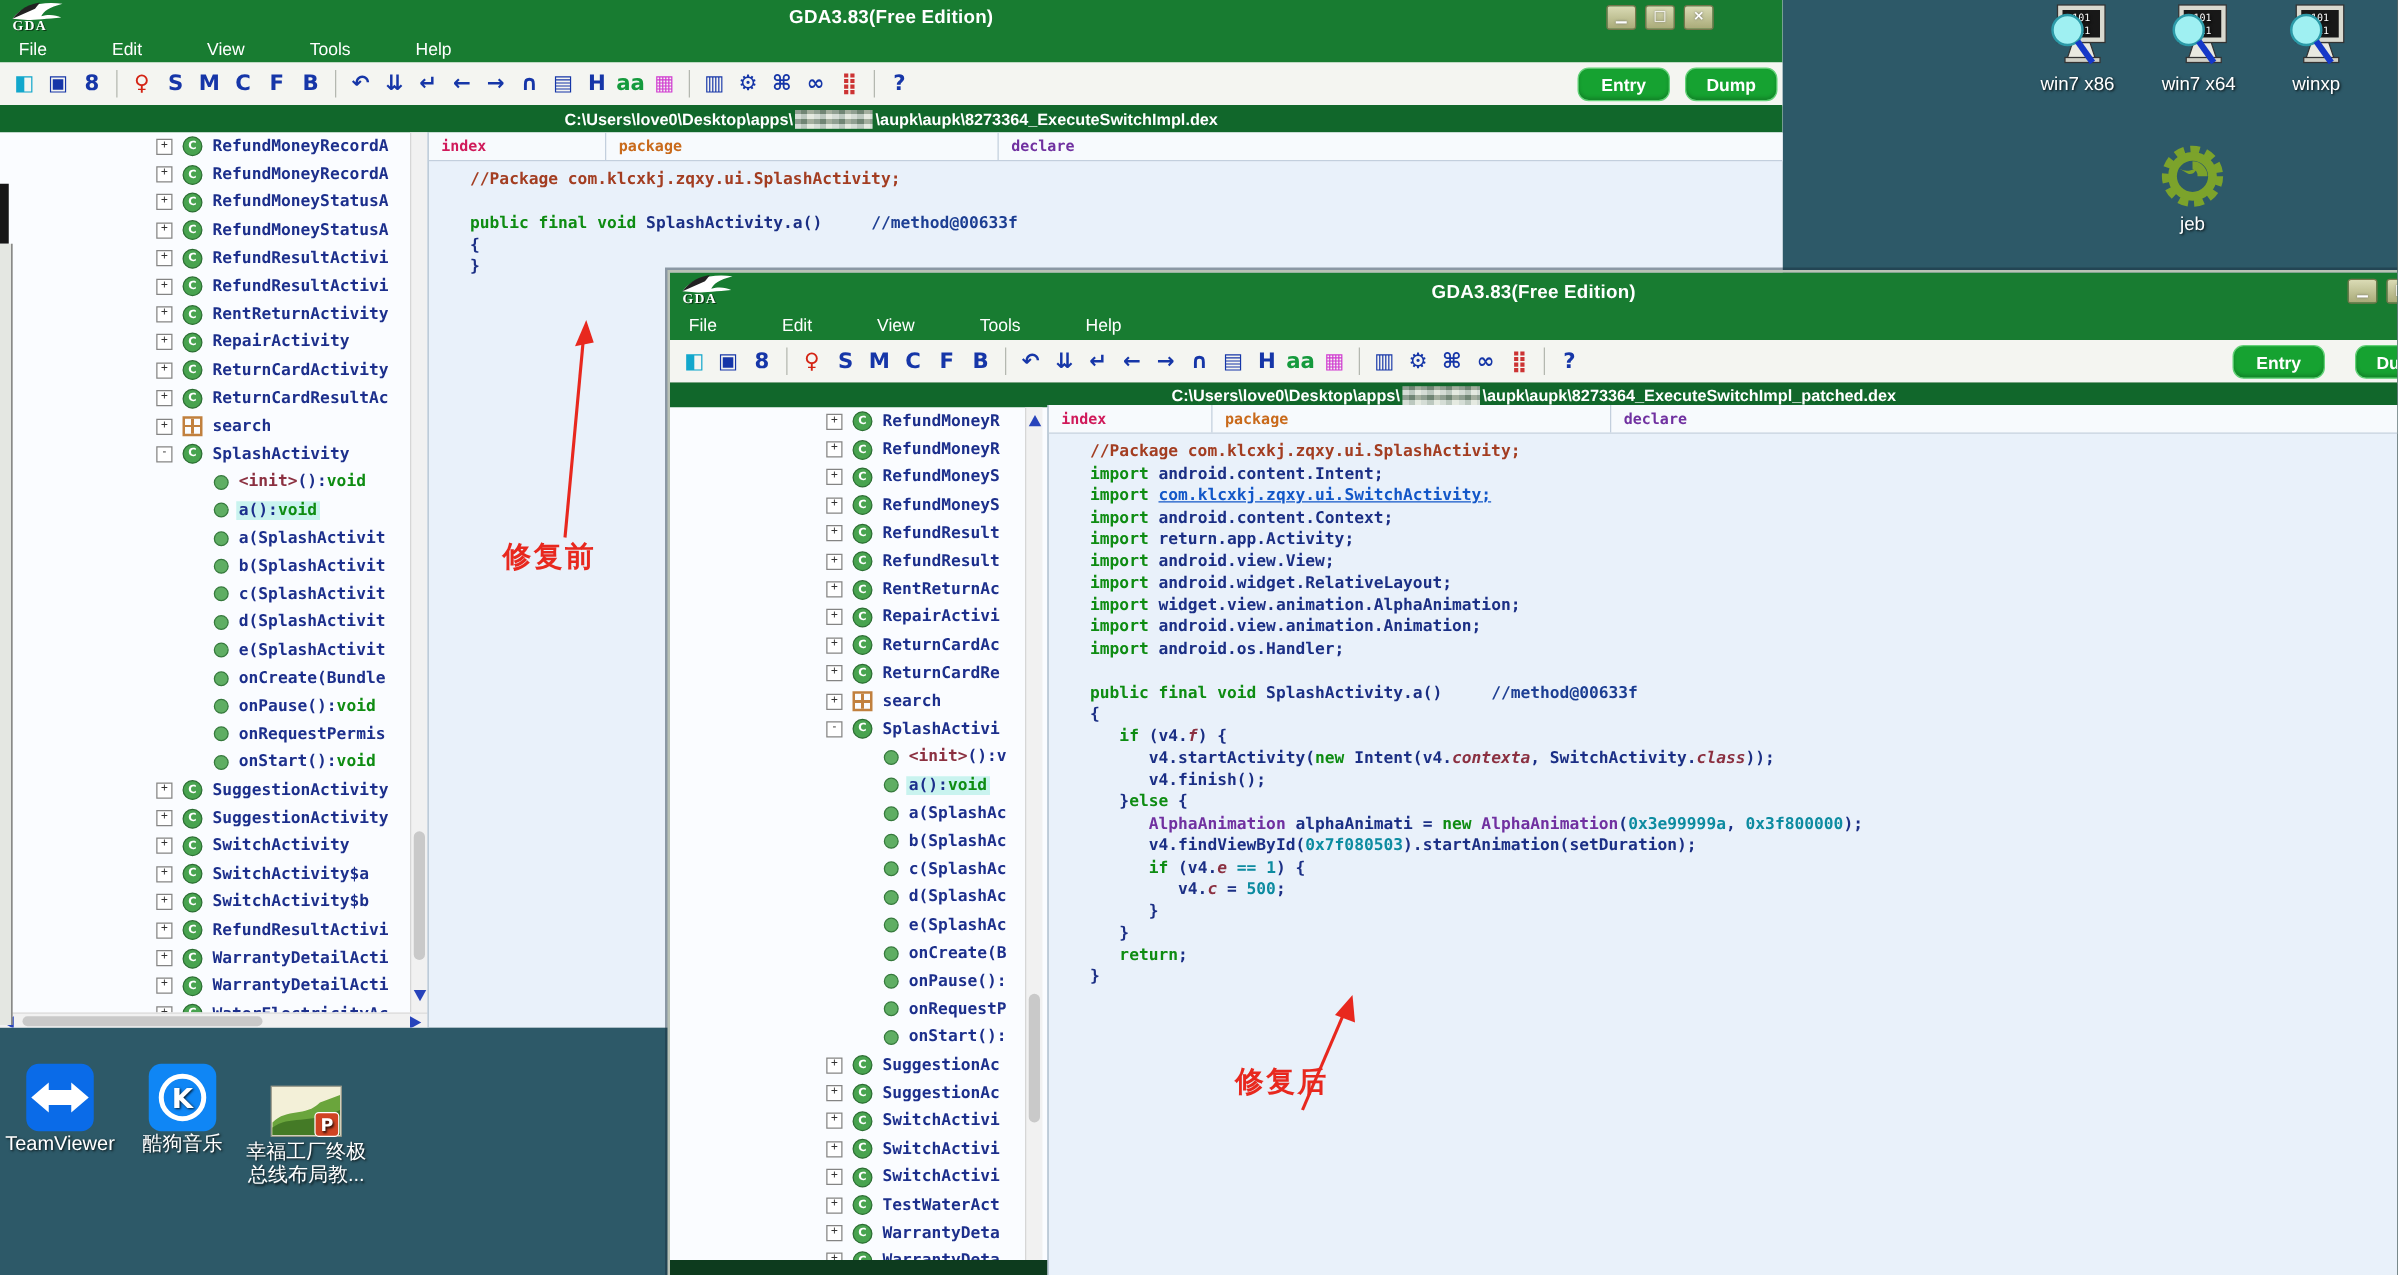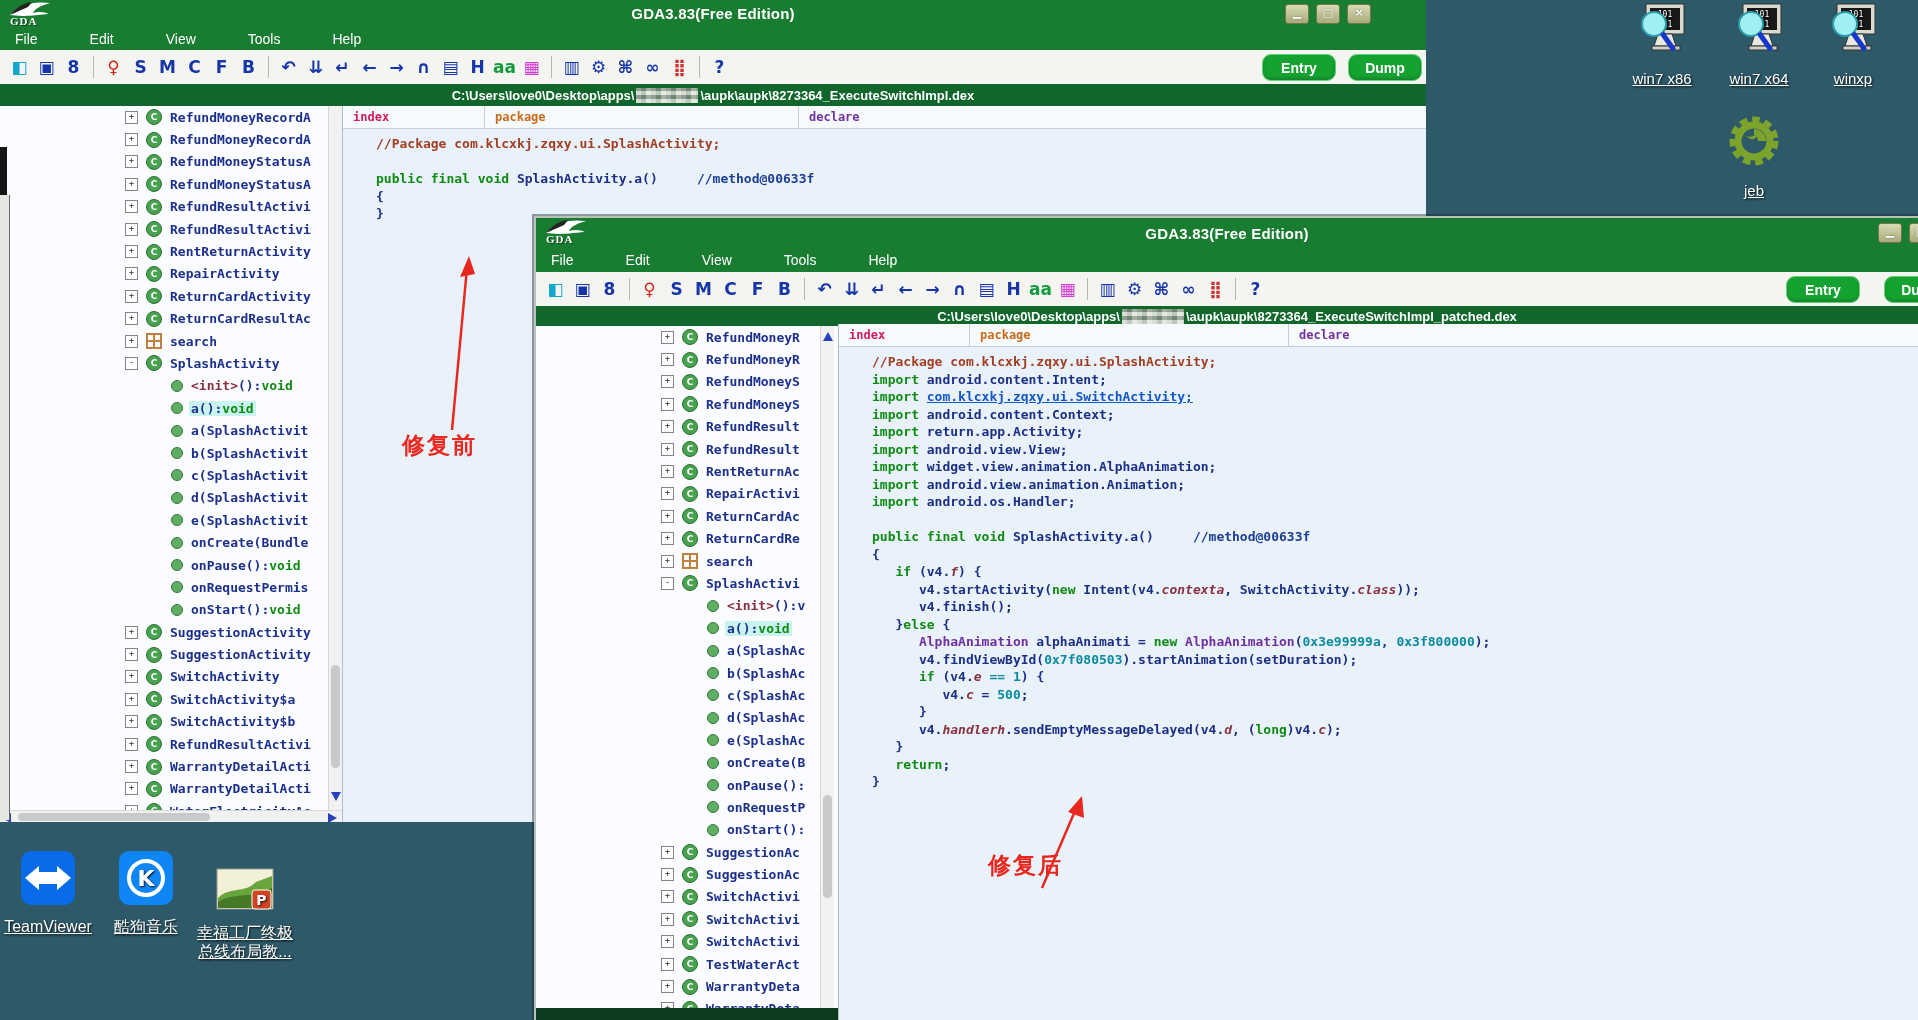--- a/index.html
+++ b/index.html
@@ -63,21 +63,21 @@
   .hcell{border-right:1px solid #c3cfdd;padding:4px 0 0 10px;font:bold 12px "DejaVu Sans Mono",monospace;}
   .h-index{color:#d01a5a;}.h-package{color:#c96a1b;}.h-declare{color:#7030a0;}
   .code{padding:7px 0 0 33px;}
   .cline{height:17.5px;white-space:pre;font:bold 13px "DejaVu Sans Mono",monospace;}
   .c-cmt{color:#a33d21;}.c-cm2{color:#1d3f93;}.c-kw{color:#0e8c12;}.c-id{color:#1b2f85;}
   .c-fld{color:#8b3040;font-style:italic;}.c-num{color:#0c8ba0;}.c-typ{color:#7030a0;}
   .c-lnk{color:#1257c8;text-decoration:underline;}
   
   .dicon{position:absolute;display:flex;flex-direction:column;align-items:center;color:#fff;
          font-size:15px;text-shadow:1px 1px 2px rgba(0,0,0,.85);text-align:center;}
-  .dicon .dlabel{margin-top:11px;line-height:19px;text-decoration:underline;}
+  .dicon .dlabel{margin-top:0;line-height:19px;}
   
   .overlay{position:absolute;left:0;top:0;z-index:40;pointer-events:none;}
   .anno{position:absolute;z-index:41;color:#e8281e;font:bold 23px "Liberation Sans",sans-serif;letter-spacing:2px;}
   
   .edge-black{position:absolute;left:0;top:147px;width:7px;height:48px;background:#161616;z-index:6;}
   .edge-light{position:absolute;left:0;top:195px;width:9px;height:625px;background:#e4e7e2;
               border-right:1px solid #6b6b6b;z-index:6;}
   .darkstrip{position:absolute;background:#0d3b1e;}
 </style>
 </head>
@@ -570,36 +570,36 @@
         <div class="hcell h-declare" style="flex:1;">declare</div>
       </div>
       <div class="code">
 
       <div class="cline"><span class="c-cmt">//Package com.klcxkj.zqxy.ui.SplashActivity;</span></div>
           <div class="cline"><span class="c-kw">import </span><span class="c-id">android.content.Intent;</span></div>
           <div class="cline"><span class="c-kw">import </span><span class="c-lnk">com.klcxkj.zqxy.ui.SwitchActivity;</span></div>
           <div class="cline"><span class="c-kw">import </span><span class="c-id">android.content.Context;</span></div>
           <div class="cline"><span class="c-kw">import </span><span class="c-id">return.app.Activity;</span></div>
           <div class="cline"><span class="c-kw">import </span><span class="c-id">android.view.View;</span></div>
+          <div class="cline"><span class="c-kw">import </span><span class="c-id">android.widget.RelativeLayout;</span></div>
           <div class="cline"><span class="c-kw">import </span><span class="c-id">widget.view.animation.AlphaAnimation;</span></div>
           <div class="cline"><span class="c-kw">import </span><span class="c-id">android.view.animation.Animation;</span></div>
           <div class="cline"><span class="c-kw">import </span><span class="c-id">android.os.Handler;</span></div>
           <div class="cline"></div>
           <div class="cline"><span class="c-kw">public final void </span><span class="c-id">SplashActivity.a()     </span><span class="c-cm2">//method@00633f</span></div>
           <div class="cline"><span class="c-id">{</span></div>
           <div class="cline"><span class="c-id">   </span><span class="c-kw">if</span><span class="c-id"> (v4.</span><span class="c-fld">f</span><span class="c-id">) {</span></div>
           <div class="cline"><span class="c-id">      v4.startActivity(</span><span class="c-kw">new</span><span class="c-id"> Intent(v4.</span><span class="c-fld">contexta</span><span class="c-id">, SwitchActivity.</span><span class="c-fld">class</span><span class="c-id">));</span></div>
           <div class="cline"><span class="c-id">      v4.finish();</span></div>
           <div class="cline"><span class="c-id">   }</span><span class="c-kw">else</span><span class="c-id"> {</span></div>
           <div class="cline"><span class="c-id">      </span><span class="c-typ">AlphaAnimation</span><span class="c-id"> alphaAnimati = </span><span class="c-kw">new</span><span class="c-id"> </span><span class="c-typ">AlphaAnimation</span><span class="c-id">(</span><span class="c-num">0x3e99999a</span><span class="c-id">, </span><span class="c-num">0x3f800000</span><span class="c-id">);</span></div>
           <div class="cline"><span class="c-id">      v4.findViewById(</span><span class="c-num">0x7f080503</span><span class="c-id">).startAnimation(setDuration);</span></div>
           <div class="cline"><span class="c-id">      </span><span class="c-kw">if</span><span class="c-id"> (v4.</span><span class="c-fld">e</span><span class="c-id"> </span><span class="c-num">==</span><span class="c-id"> </span><span class="c-num">1</span><span class="c-id">) {</span></div>
           <div class="cline"><span class="c-id">         v4.</span><span class="c-fld">c</span><span class="c-id"> = </span><span class="c-num">500</span><span class="c-id">;</span></div>
           <div class="cline"><span class="c-id">      }</span></div>
-          <div class="cline"><span class="c-id">      v4.</span><span class="c-fld">handlerh</span><span class="c-id">.sendEmptyMessageDelayed(v4.</span><span class="c-fld">d</span><span class="c-id">, (</span><span class="c-kw">long</span><span class="c-id">)v4.</span><span class="c-fld">c</span><span class="c-id">);</span></div>
           <div class="cline"><span class="c-id">   }</span></div>
           <div class="cline"><span class="c-id">   </span><span class="c-kw">return</span><span class="c-id">;</span></div>
           <div class="cline"><span class="c-id">}</span></div>
         </div>
     </div>
   </div>
 
   <div class="dicon" style="left:1622px;top:2px;width:80px;z-index:5;">
     <svg width="48" height="56" viewBox="0 0 48 56">
       <rect x="8" y="2" width="38" height="30" fill="#d9d9cf" stroke="#333"></rect>

